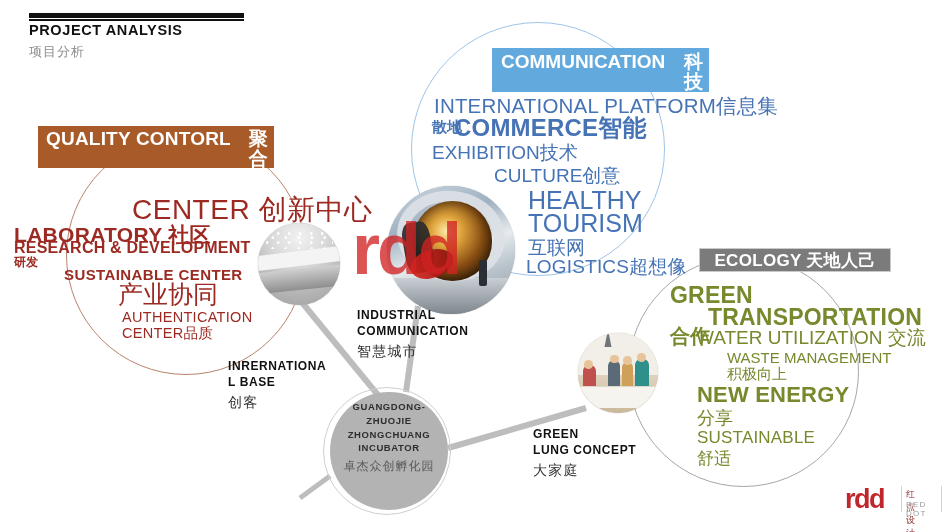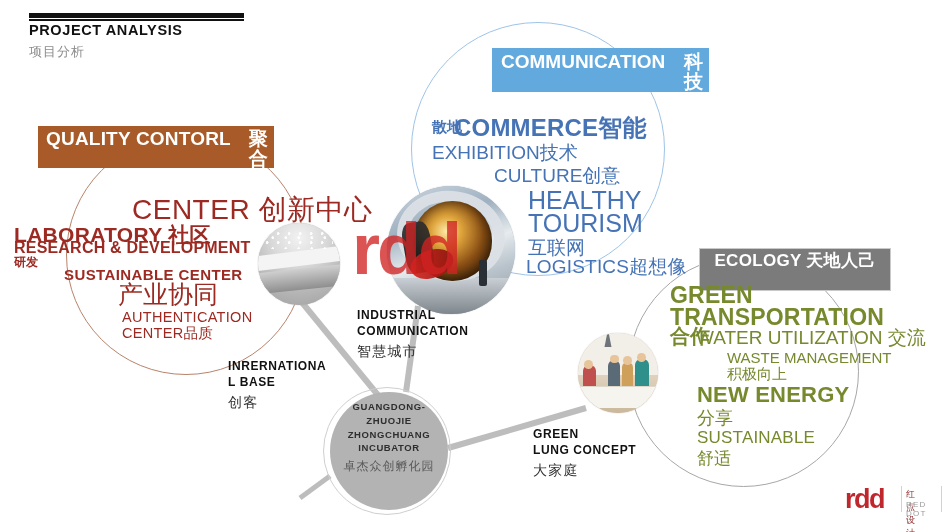--- a/index.html
+++ b/index.html
@@ -25,21 +25,21 @@
   .ring-e{left:628px;top:256px;width:231px;height:231px;border:1px solid #a7a7a7;}
 
   
   .banner{position:absolute;box-sizing:border-box;color:#fff;font-weight:bold;line-height:1.05;}
   .banner-q{left:38px;top:126px;width:236px;height:42px;background:#a85b28;
             font-size:19px;padding:3px 6px 0 8px;text-align:right;letter-spacing:.2px;}
   .banner-q .en{float:left;}
   .banner-c{left:492px;top:48px;width:217px;height:44px;background:#62a9dd;
             font-size:19px;padding:4px 6px 0 9px;text-align:right;}
   .banner-c .en{float:left;}
-  .banner-e{left:699px;top:248px;width:192px;height:43px;background:#7b7b7b;border:1px solid #c9c9c9;
+  .banner-e{left:699px;top:248px;width:192px;height:24px;background:#7b7b7b;border:1px solid #c9c9c9;
             font-size:17px;padding:3px 0 0 0;text-align:center;letter-spacing:.3px;}
 
   
   .kw{position:absolute;white-space:nowrap;line-height:1;}
   .q{color:#9c2a22;}
   .c{color:#4573b5;}
   .e{color:#76892c;}
 
   
   .q1{left:110px;top:167px;font-size:28px;letter-spacing:.5px;}
@@ -58,21 +58,21 @@
   .c3{left:454px;top:116px;font-size:24px;font-weight:bold;letter-spacing:.2px;}
   .c4{left:432px;top:143px;font-size:19px;}
   .c5{left:494px;top:166px;font-size:19px;}
   .c6{left:528px;top:188px;font-size:25px;}
   .c7{left:528px;top:211px;font-size:25px;}
   .c8{left:528px;top:238px;font-size:19px;}
   .c9{left:526px;top:257px;font-size:19px;letter-spacing:.2px;}
 
   
   .e1{left:670px;top:284px;font-size:23px;font-weight:bold;letter-spacing:.2px;}
-  .e2{left:670px;top:306px;font-size:23px;font-weight:bold;letter-spacing:.2px;}
+  .e2{left:708px;top:306px;font-size:23px;font-weight:bold;letter-spacing:.2px;}
   .e3{left:696px;top:328px;font-size:19px;}
   .e4{left:670px;top:326px;font-size:20px;font-weight:bold;}
   .e5{left:727px;top:350px;font-size:15px;}
   .e6{left:727px;top:366px;font-size:15px;}
   .e7{left:697px;top:384px;font-size:22px;font-weight:bold;letter-spacing:.2px;}
   .e8{left:697px;top:409px;font-size:18px;}
   .e9{left:697px;top:429px;font-size:17px;letter-spacing:.2px;}
   .e10{left:697px;top:450px;font-size:17px;}
 
   
@@ -183,20 +183,21 @@
   <div class="kw q q6">SUSTAINABLE CENTER</div>
   <div class="kw q q7">产业协同</div>
   <div class="kw q q8">AUTHENTICATION</div>
   <div class="kw q q9">CENTER品质</div>
 
   <div class="banner banner-c">
     <span class="en">COMMUNICATION</span>
     <span>科</span><br>
     <span>技</span>
   </div>
+  <div class="kw c c1">INTERNATIONAL PLATFORM信息集</div>
   <div class="kw c c3">COMMERCE智能</div>
   <div class="kw c c2">散地</div>
   <div class="kw c c4">EXHIBITION技术</div>
   <div class="kw c c5">CULTURE创意</div>
   <div class="kw c c6">HEALTHY</div>
   <div class="kw c c7">TOURISM</div>
   <div class="kw c c8">互联网</div>
   <div class="kw c c9">LOGISTICS超想像</div>
 
   <div class="banner banner-e">ECOLOGY 天地人己</div>

